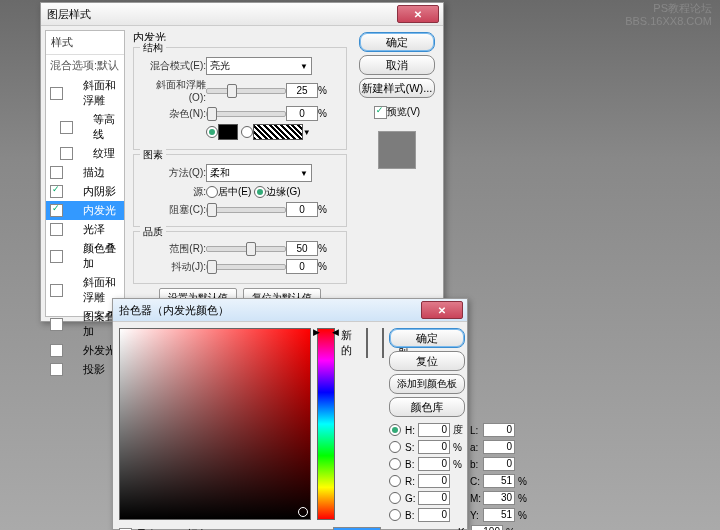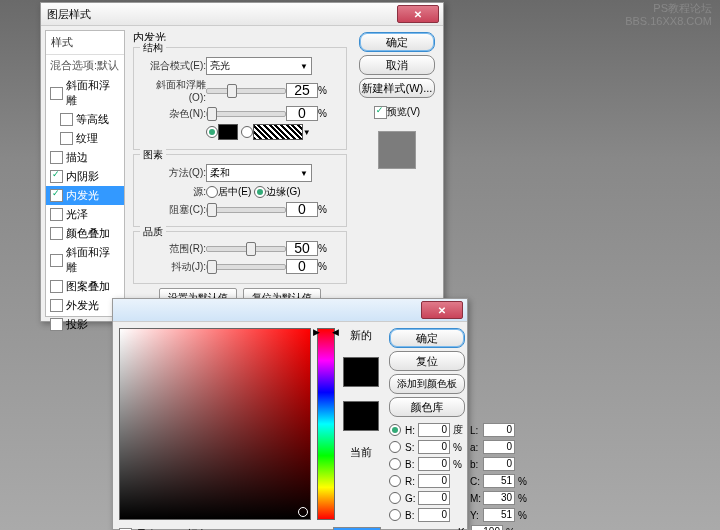--- a/index.html
+++ b/index.html
@@ -5,53 +5,53 @@
 body{margin:0;font-family:"Microsoft YaHei",SimSun,sans-serif;font-size:11px;background:linear-gradient(to bottom,#6a6a6a 0%,#888 30%,#aaa 100%);width:720px;height:530px;position:relative;color:#000}
 .watermark{position:absolute;top:2px;right:8px;color:#888;font-size:11px;text-align:right;line-height:1.2;font-family:Arial}
 .dlg{position:absolute;background:#f0f0f0;border:1px solid #9a9a9a;box-shadow:2px 2px 6px rgba(0,0,0,.3)}
 .titlebar{height:22px;background:linear-gradient(#fdfdfd,#e8e8e8);border-bottom:1px solid #ccc;display:flex;align-items:center;padding:0 0 0 6px;position:relative}
 .titlebar.blue{background:linear-gradient(#eaf3fc,#d0e4f7)}
 .closebtn{position:absolute;right:4px;top:2px;width:40px;height:16px;background:linear-gradient(#e07a8a,#c9445a);border:1px solid #8a3040;border-radius:2px;display:flex;align-items:center;justify-content:center;color:#fff;font-weight:bold;font-size:10px}
 .main1{position:absolute;top:23px;left:0;right:0;bottom:0;display:flex}
 .sidebar{width:78px;border:1px solid #bbb;margin:4px;background:#fff}
 .sb-hdr{padding:4px 5px;border-bottom:1px solid #ddd;color:#333}
 .sb-sub{padding:3px 4px;color:#555}
-.sb-item{display:flex;align-items:center;padding:2px 4px;gap:3px}
+.sb-item{display:flex;align-items:center;padding:2px 4px;gap:20px}
 .sb-item.sel{background:#3399ff;color:#fff}
 .chk{width:11px;height:11px;border:1px solid #888;background:#fff;display:inline-block;flex-shrink:0}
 .chk.on::after{content:"✓";font-size:9px;color:#0a6;display:block;margin-top:-2px;margin-left:1px}
 .centerarea{flex:1;padding:4px}
 .center-title{font-size:11px;margin-bottom:2px}
 .fieldset{border:1px solid #ccc;padding:6px 8px;margin-bottom:4px;background:#f0f0f0;position:relative}
 .fieldset .legend{position:absolute;top:-7px;left:6px;background:#f0f0f0;padding:0 3px;font-size:10px}
 .row{display:flex;align-items:center;gap:0;margin:3px 0;font-size:10px}
 .lbl{width:64px;text-align:right;color:#333}
 .select{border:1px solid #888;background:#fff;padding:1px 3px;width:98px;height:14px;display:flex;justify-content:space-between;align-items:center}
 .tri{font-size:8px}
 .slider{width:78px;height:4px;background:#ddd;border:1px solid #aaa;position:relative;border-radius:2px}
 .slider .thumb{position:absolute;width:8px;height:12px;background:#eee;border:1px solid #777;top:-5px;border-radius:2px}
-.numbox{width:30px;height:13px;border:1px solid #888;background:#fff;text-align:center;font-size:14px;line-height:13px}
+.numbox{width:30px;height:13px;border:1px solid #888;background:#fff;text-align:center;font-size:10px;line-height:13px}
 .swatch{width:18px;height:14px;border:1px solid #555;background:#000}
 .radio{width:10px;height:10px;border:1px solid #666;border-radius:50%;background:#fff;display:inline-block;position:relative}
 .radio.on::after{content:"";position:absolute;inset:2px;background:#3a7;border-radius:50%}
 .hatched{width:48px;height:14px;border:1px solid #555;background:repeating-linear-gradient(45deg,#000 0 2px,#fff 2px 4px)}
 .right1{width:84px;padding:6px 4px;display:flex;flex-direction:column;gap:3px;align-items:center}
 .btn{width:74px;height:18px;border:1px solid #888;background:linear-gradient(#fff,#e4e4e4);border-radius:8px;font-size:11px;display:flex;align-items:center;justify-content:center}
 .btn.focus{border:1px solid #3b8dd0;box-shadow:0 0 0 1px #7ab9ec inset}
 .preview{width:36px;height:36px;background:#7c7c7c;border:1px solid #999;margin-top:6px}
 .btnrow{display:flex;gap:6px;justify-content:center;margin-top:2px}
 .wbtn{padding:2px 8px;border:1px solid #999;background:linear-gradient(#fff,#e4e4e4);border-radius:2px;font-size:10px}
 
 
 .cp-body{position:absolute;top:23px;left:0;right:0;bottom:0;padding:6px;display:flex;gap:8px}
 .cp-field{width:190px;height:190px;background:linear-gradient(to bottom,rgba(0,0,0,0) 0%,#000 100%),linear-gradient(to right,#fff 0%,#f00 100%);border:1px solid #666;position:relative}
 .cp-cursor{position:absolute;width:8px;height:8px;border:1px solid #fff;border-radius:50%;right:2px;bottom:2px}
 .hue{width:16px;height:190px;background:linear-gradient(#f00,#f0f,#00f,#0ff,#0f0,#ff0,#f00);border:1px solid #666;position:relative}
 .hue .arr{position:absolute;top:-2px;left:-5px;width:26px;display:flex;justify-content:space-between;font-size:9px}
-.oldnew{display:flex;flex-direction:column;align-items:center;gap:14px;width:40px}
+.oldnew{display:flex;flex-direction:row;align-items:flex-start;gap:14px;width:40px}
 .oldnew .sw{width:34px;height:28px;border:1px solid #666;background:#000}
 .cp-right{display:flex;flex-direction:column;gap:3px;width:78px}
 .cp-params{display:flex;flex-direction:column;gap:3px;font-size:10px}
 .prow{display:flex;align-items:center;gap:3px}
 .prow .radio{margin-right:1px}
 .prow .fl{width:10px}
 .prow .nb{width:28px;height:12px;border:1px solid #888;background:#fff;text-align:right;padding-right:2px;font-size:10px;line-height:12px}
 .prow .u{width:10px;font-size:10px}
 .hexrow{display:flex;align-items:center;gap:4px;margin-top:3px}
 .hexbox{width:46px;height:13px;border:1px solid #888;background:#3399ff;color:#fff;font-size:10px;text-align:center;line-height:13px}
@@ -206,20 +206,21 @@
           <span class="chk on"></span>
           <span>预览(V)</span>
         </div>
       <div class="preview"></div>
     </div>
   </div>
 </div>
 
 <div class="dlg" style="left:112px;top:298px;width:354px;height:230px">
   <div class="titlebar blue">
+    <span>拾色器（内发光颜色）</span>
     <div class="closebtn">✕</div>
   </div>
   <div class="cp-body">
     <div style="display:flex;flex-direction:column;gap:4px">
       <div style="display:flex;gap:6px">
         <div class="cp-field">
             <div class="cp-cursor"></div>
           </div>
         <div class="hue">
             <div class="arr">▶<span>◀</span></div>

